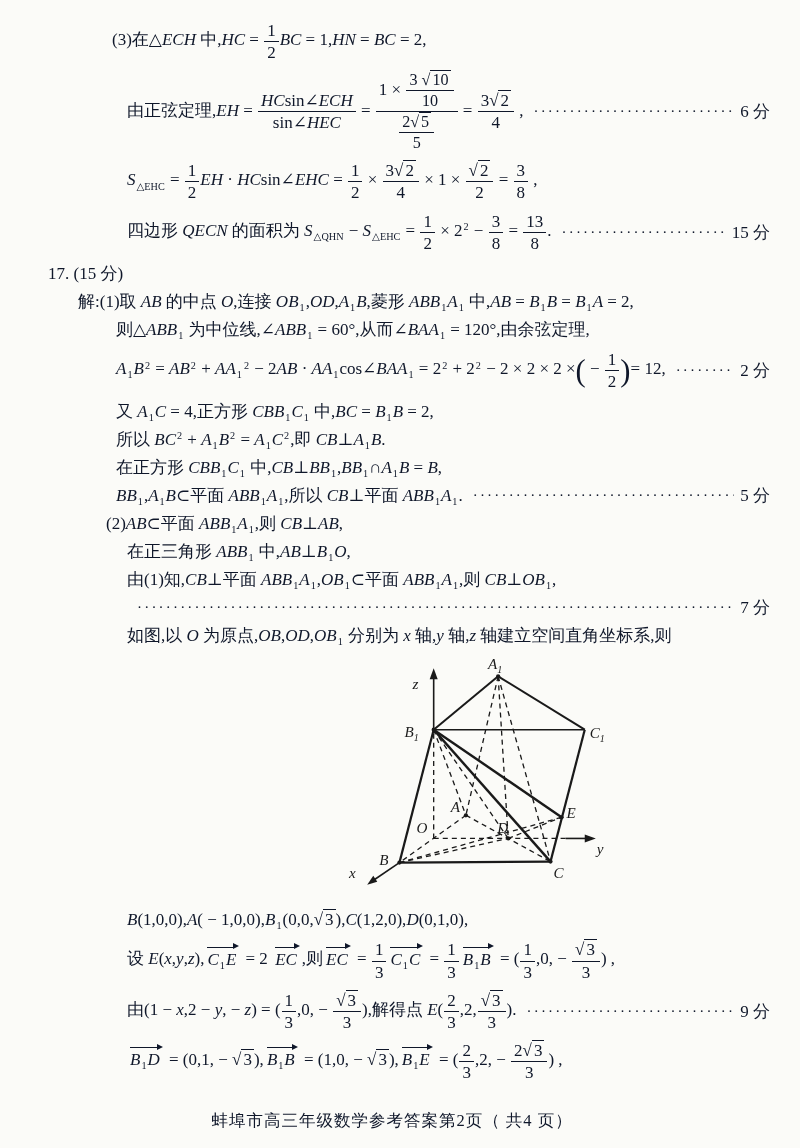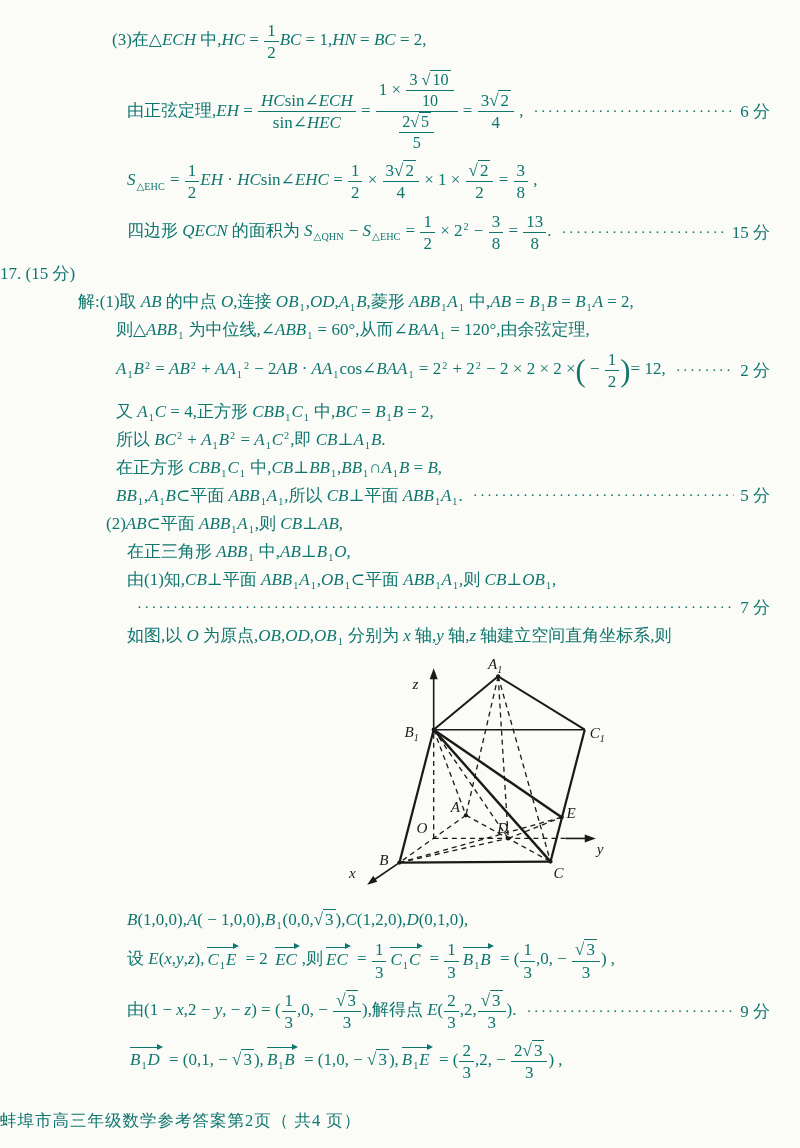--- a/index.html
+++ b/index.html
@@ -1,22 +1,22 @@
 <!DOCTYPE html>
 <html><head>
 <meta charset="utf-8">
 <style>
   html,body{margin:0;padding:0;background:#888;}
   .page{width:800px;height:1148px;margin:0 auto;background:#fbfbf8;position:relative;overflow:hidden;
-        font-family:"Liberation Serif","DejaVu Serif",serif;color:#0f766e;font-size:17px;}
+        font-family:"Liberation Serif","DejaVu Serif",serif;color:#0f172a;font-size:17px;}
   #solution{padding-top:16px;}
   .mline{display:flex;align-items:center;margin:5px 0;padding-right:30px;}
   .sp-lg{margin-top:9px;margin-bottom:9px;}
   .expr{white-space:nowrap;}
-  .ind-q{}
+  .ind-q{padding-left:48px}
   .ind-j{padding-left:78px}
   .ind-2{padding-left:106px}
   .ind-a{padding-left:112px}
   .ind-A{padding-left:116px}
   .ind-B{padding-left:127px}
   .c{font-style:normal}
   .it{font-style:italic}
   .fr{display:inline-block;vertical-align:middle;text-align:center;padding:0 1px;line-height:1.12;}
   .fr .n{display:block;border-bottom:1.3px solid currentColor;padding:0 3px 1px;}
   .fr .d{display:block;padding:1px 3px 0;}
@@ -28,21 +28,21 @@
   .sp2{font-size:0.6em;vertical-align:0.55em;font-style:normal;margin:0 1px;}
   .vc{position:relative;display:inline-block;padding:6px 4px 0 2px;margin:0 1px;}
   .vc::before{content:"";position:absolute;top:3px;left:2px;right:7px;border-top:1.3px solid currentColor;}
   .vc::after{content:"";position:absolute;top:-0.5px;right:1px;width:0;height:0;
              border-left:6px solid currentColor;border-top:3.5px solid transparent;border-bottom:3.5px solid transparent;}
   .bg{font-size:1.8em;line-height:1;vertical-align:-0.2em;font-weight:300;}
   .lead{flex:1 1 0;min-width:0;overflow:hidden;white-space:nowrap;letter-spacing:2.2px;
         margin:0 6px 0 10px;font-size:15px;align-self:center;}
   .score{white-space:nowrap;}
   .figwrap{margin:8px 0 8px 338px;width:284px;}
-  .footer{position:absolute;left:0;right:16px;bottom:16px;font-size:16.5px;letter-spacing:1px;}
+  .footer{position:absolute;left:0;right:16px;bottom:16px;text-align:center;font-size:16.5px;letter-spacing:1px;}
 </style>
 </head>
 <body>
 
 <div class="page">
   <div id="solution">
       <div class="mline ind-a">
         <span class="expr"><span class="c">(3)在△</span><span class="it">ECH</span><span class="c"> 中,</span><span class="it">HC</span><span class="c"> = </span><span class="fr"><span class="n"><span class="c">1</span></span><span class="d"><span class="c">2</span></span></span><span class="it">BC</span><span class="c"> = 1,</span><span class="it">HN</span><span class="c"> = </span><span class="it">BC</span><span class="c"> = 2,</span></span>
       </div>
       <div class="mline ind-B sp-lg">

